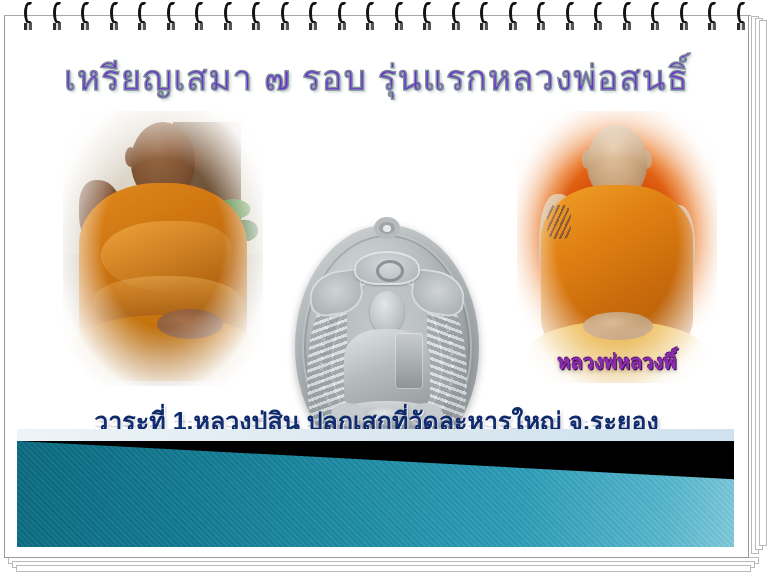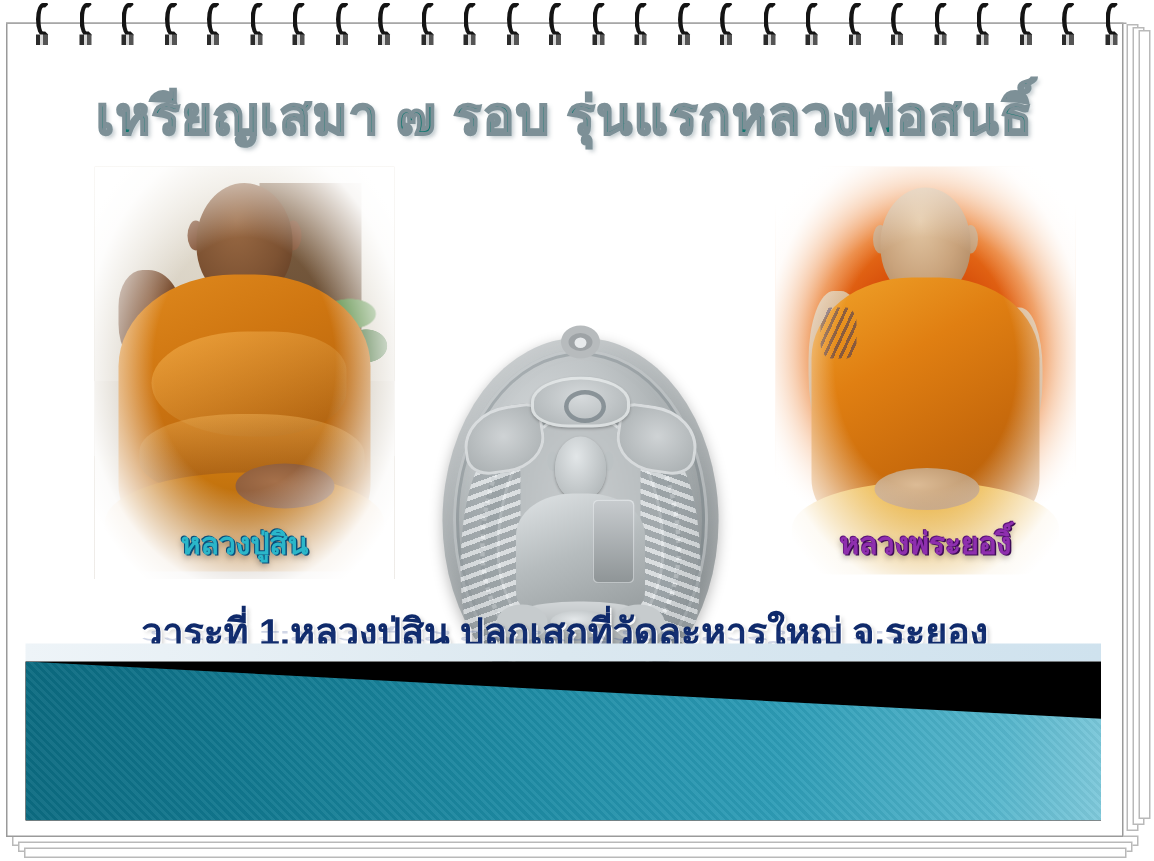--- a/index.html
+++ b/index.html
@@ -81,22 +81,22 @@
     left: 0; right: 0;
     top: 36px;
     height: 54px;
     text-align: center;
     z-index: 20;
   }
   .headline-text {
     display: inline-block;
     font-size: 35px;
     line-height: 52px;
-    font-weight: 700;
-    color: #0f766e;
+    font-weight: 400;
+    color: #6d28d9;
     letter-spacing: 1px;
     white-space: nowrap;
     -webkit-text-stroke: 1.4px #7d9097;
     text-shadow:
       1px 1px 0 #cfd9dd,
       2px 2px 3px rgba(110,130,140,0.45);
   }
 
   
   .photo-row {
@@ -538,21 +538,20 @@
           <div class="ph-left-ear-l"></div>
           <div class="ph-left-ear-r"></div>
           <div class="ph-left-head"></div>
           <div class="ph-left-shoulder"></div>
           <div class="ph-left-body"></div>
           <div class="ph-left-fold1"></div>
           <div class="ph-left-fold2"></div>
           <div class="ph-left-lap"></div>
           <div class="ph-left-hands"></div>
         </div>
-        <div class="photo-caption caption-sin">หลวงปู่สิน</div>
       </div>
 
       <div class="coin-wrap">
         <div class="coin-loop"></div>
         <div class="coin-body">
           <div class="coin-rim"></div>
           <div class="coin-lace-l"></div>
           <div class="coin-lace-r"></div>
           <div class="coin-arch"></div>
           <div class="coin-wing-l"></div>
@@ -577,21 +576,21 @@
           <div class="ph-right-ear-l"></div>
           <div class="ph-right-ear-r"></div>
           <div class="ph-right-head"></div>
           <div class="ph-right-arm-l"></div>
           <div class="ph-right-arm-r"></div>
           <div class="ph-right-body"></div>
           <div class="ph-right-tattoo"></div>
           <div class="ph-right-lap"></div>
           <div class="ph-right-hands"></div>
         </div>
-        <div class="photo-caption caption-son">หลวงพ่ระยองิ์</div>
+        <div class="photo-caption caption-son">หลวงพ่หลวงพิ์</div>
       </div>
 
     </div>
 
     <div class="band-area">
       <div class="line1">วาระที่ 1.หลวงปู่สิน ปลุกเสกที่วัดละหารใหญ่ จ.ระยอง</div>
       <div class="line1-reflection">วาระที่ 1.หลวงปู่สิน ปลุกเสกที่วัดละหารใหญ่ จ.ระยอง</div>
 
       <div class="band-prestrip"></div>
 

